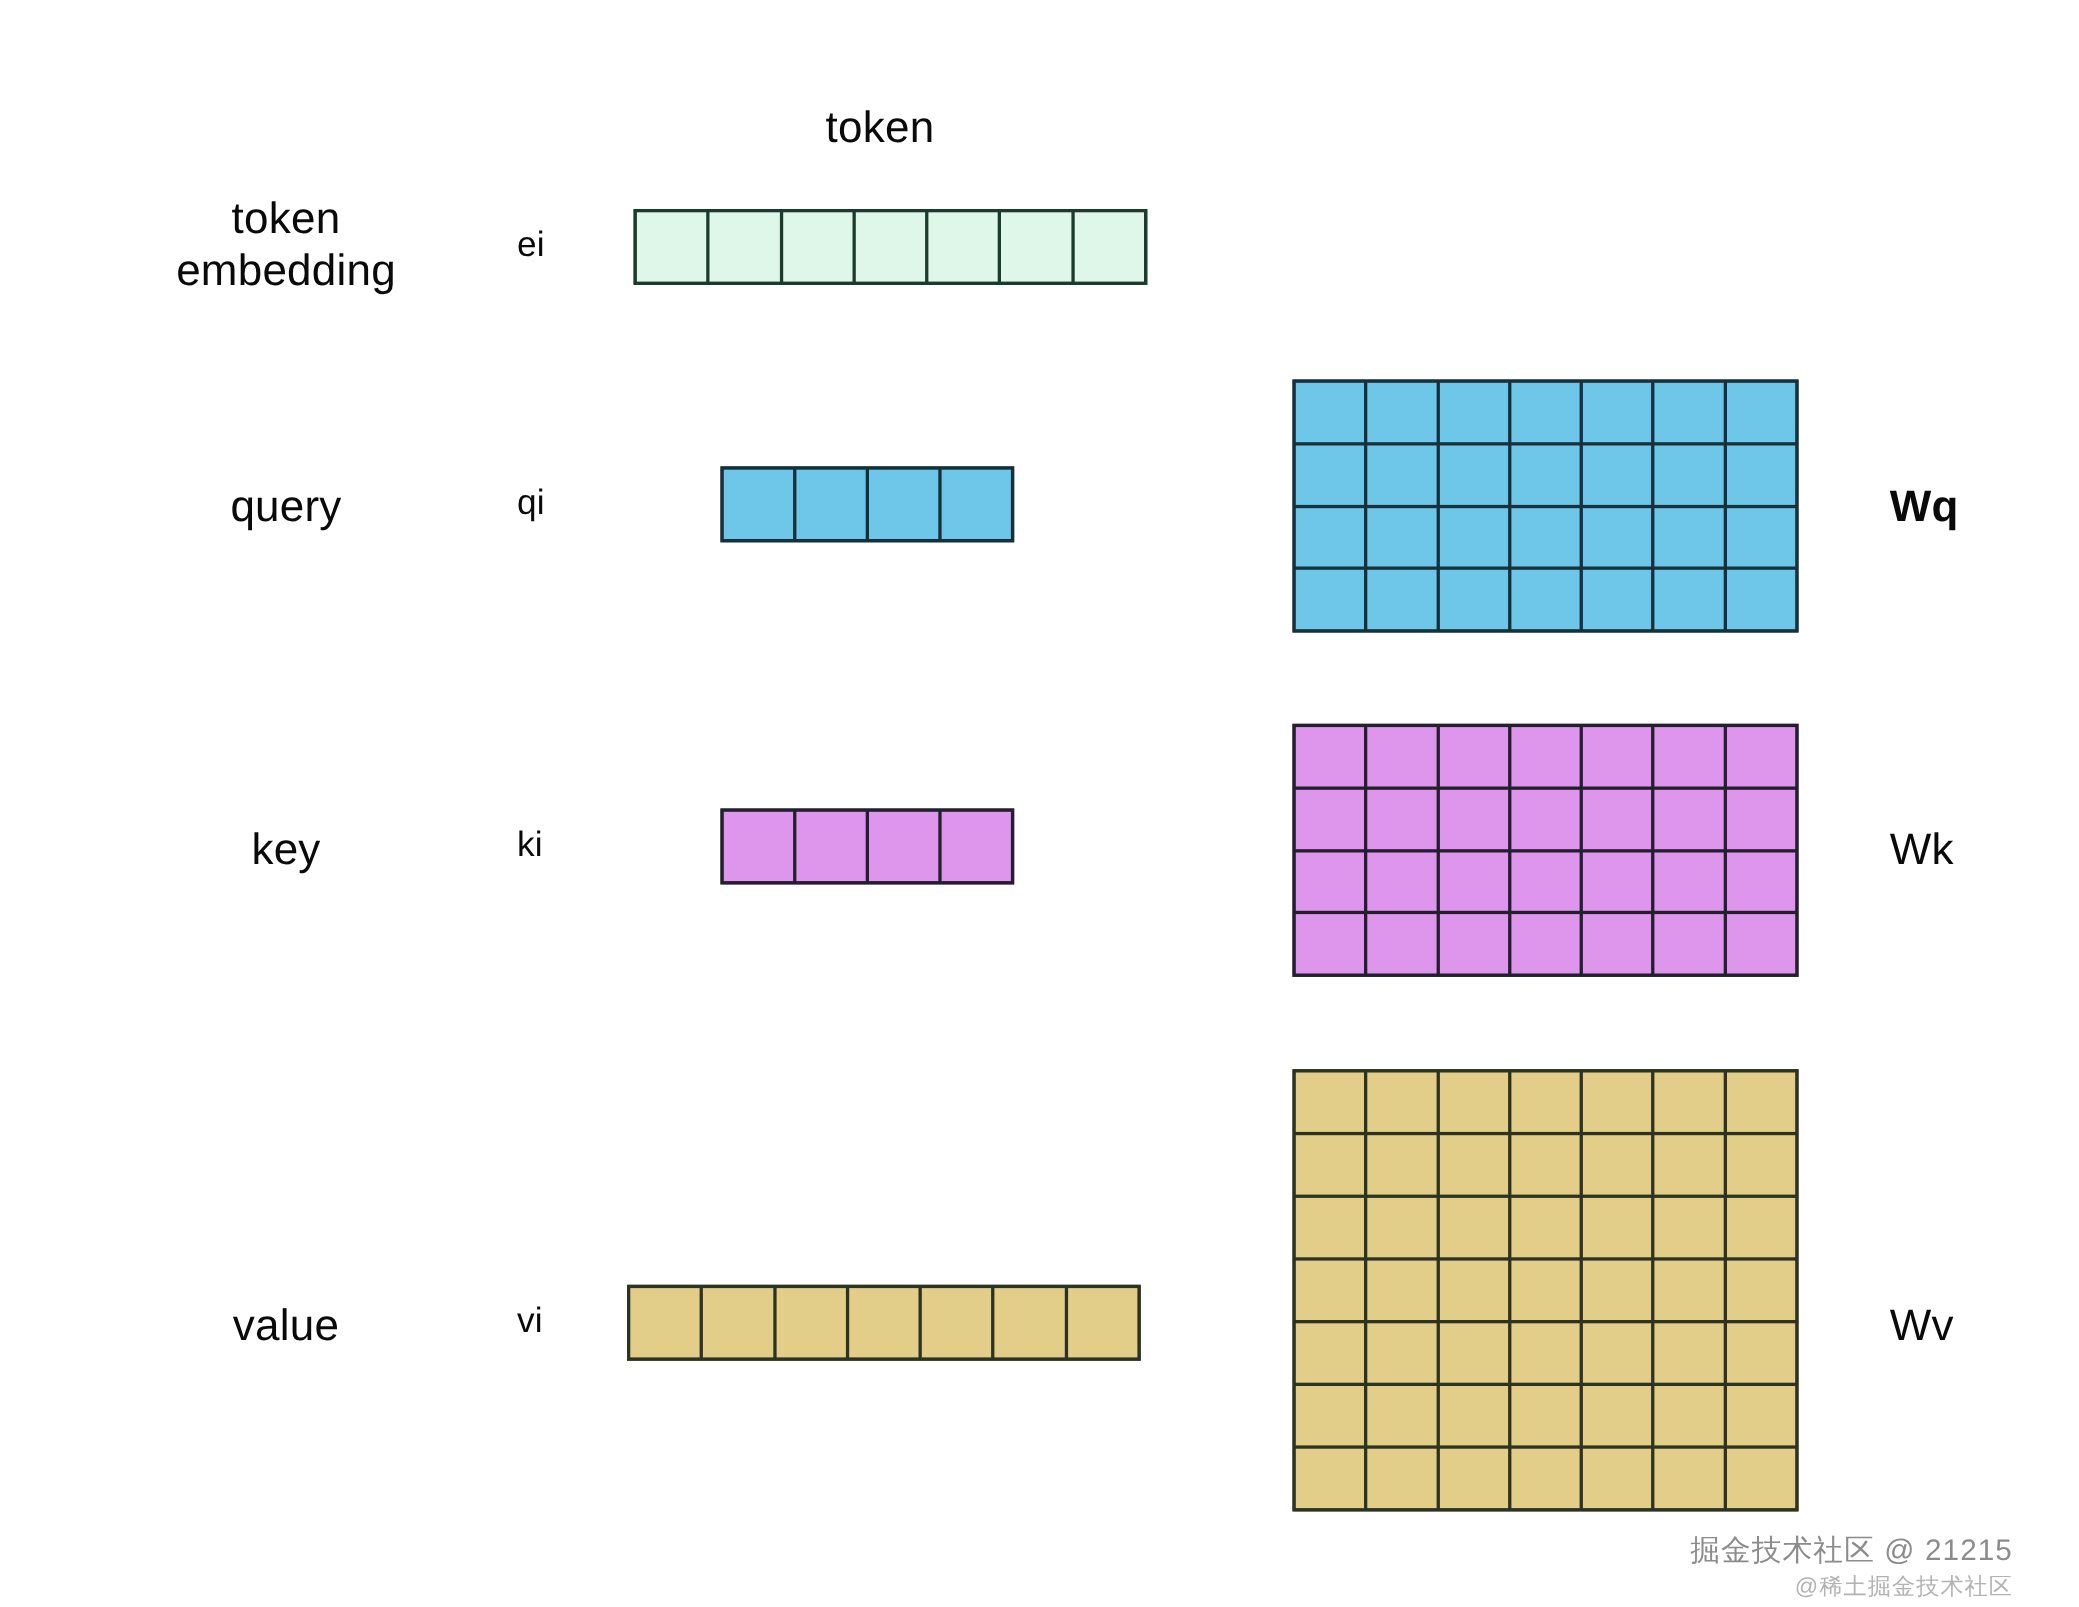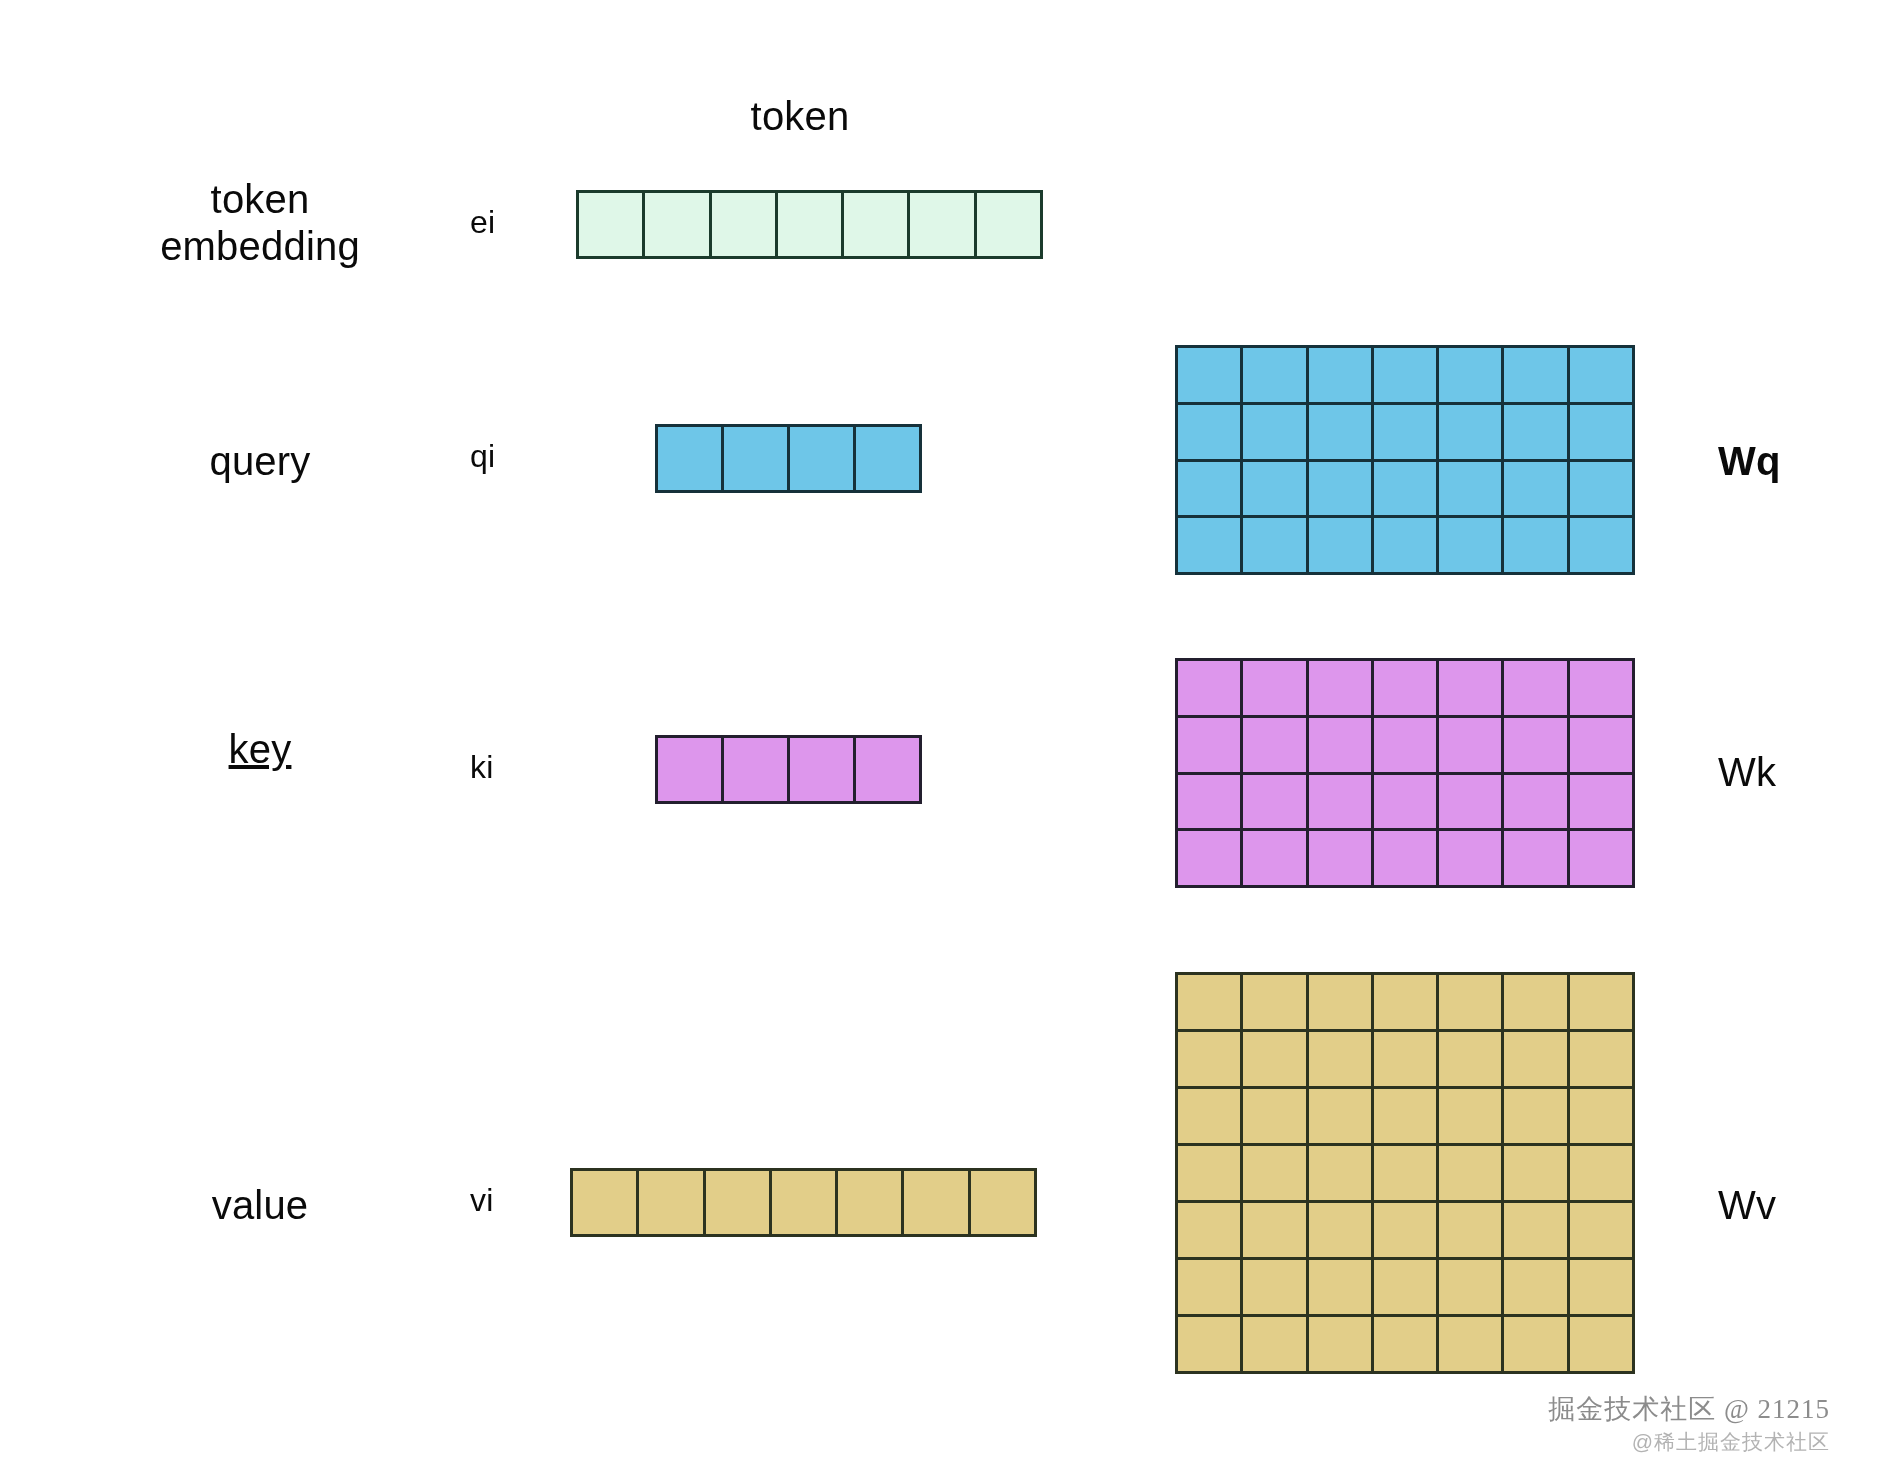--- a/index.html
+++ b/index.html
@@ -71,21 +71,21 @@
     box-sizing: border-box;
   }
 
   
   .wm-main {
     position: absolute;
     right: 60px;
     top: 1391px;
     font-size: 27px;
     color: #8c8c8c;
-    font-family: Liberation Serif, serif;
+    font-family: Liberation Sans, sans-serif;
     letter-spacing: 1px;
     white-space: nowrap;
   }
   .wm-sub {
     position: absolute;
     right: 60px;
     top: 1428px;
     font-size: 21px;
     color: #b3b3b3;
     font-family: "Liberation Sans", sans-serif;
@@ -150,21 +150,21 @@
       <div class="cell" style="background: rgb(110, 198, 232);"></div>
       <div class="cell" style="background: rgb(110, 198, 232);"></div>
       <div class="cell" style="background: rgb(110, 198, 232);"></div>
       <div class="cell" style="background: rgb(110, 198, 232);"></div>
       <div class="cell" style="background: rgb(110, 198, 232);"></div>
       <div class="cell" style="background: rgb(110, 198, 232);"></div>
       <div class="cell" style="background: rgb(110, 198, 232);"></div>
     </div>
   <div class="txt mat-label" style="top:438px;font-weight:bold;">Wq</div>
 
-  <div class="txt row-label" style="top:726px;text-decoration:underline;">
+  <div class="txt row-label" style="top:749px;">
     <div>key</div>
   </div>
   <div class="txt vec-label" style="top:749px;">ki</div>
   <div class="grid" id="vec-2" style="left: 655px; top: 735px; width: 267px; height: 69px; grid-template-columns: repeat(4, 1fr); grid-template-rows: 1fr; border-color: rgb(35, 31, 46); background: rgb(35, 31, 46);">
       <div class="cell" style="background: rgb(221, 150, 236);"></div>
       <div class="cell" style="background: rgb(221, 150, 236);"></div>
       <div class="cell" style="background: rgb(221, 150, 236);"></div>
       <div class="cell" style="background: rgb(221, 150, 236);"></div>
     </div>
   <div class="grid" id="mat-2" style="left: 1175px; top: 658px; width: 460px; height: 230px; grid-template-columns: repeat(7, 1fr); grid-template-rows: repeat(4, 1fr); border-color: rgb(35, 31, 46); background: rgb(35, 31, 46);">

